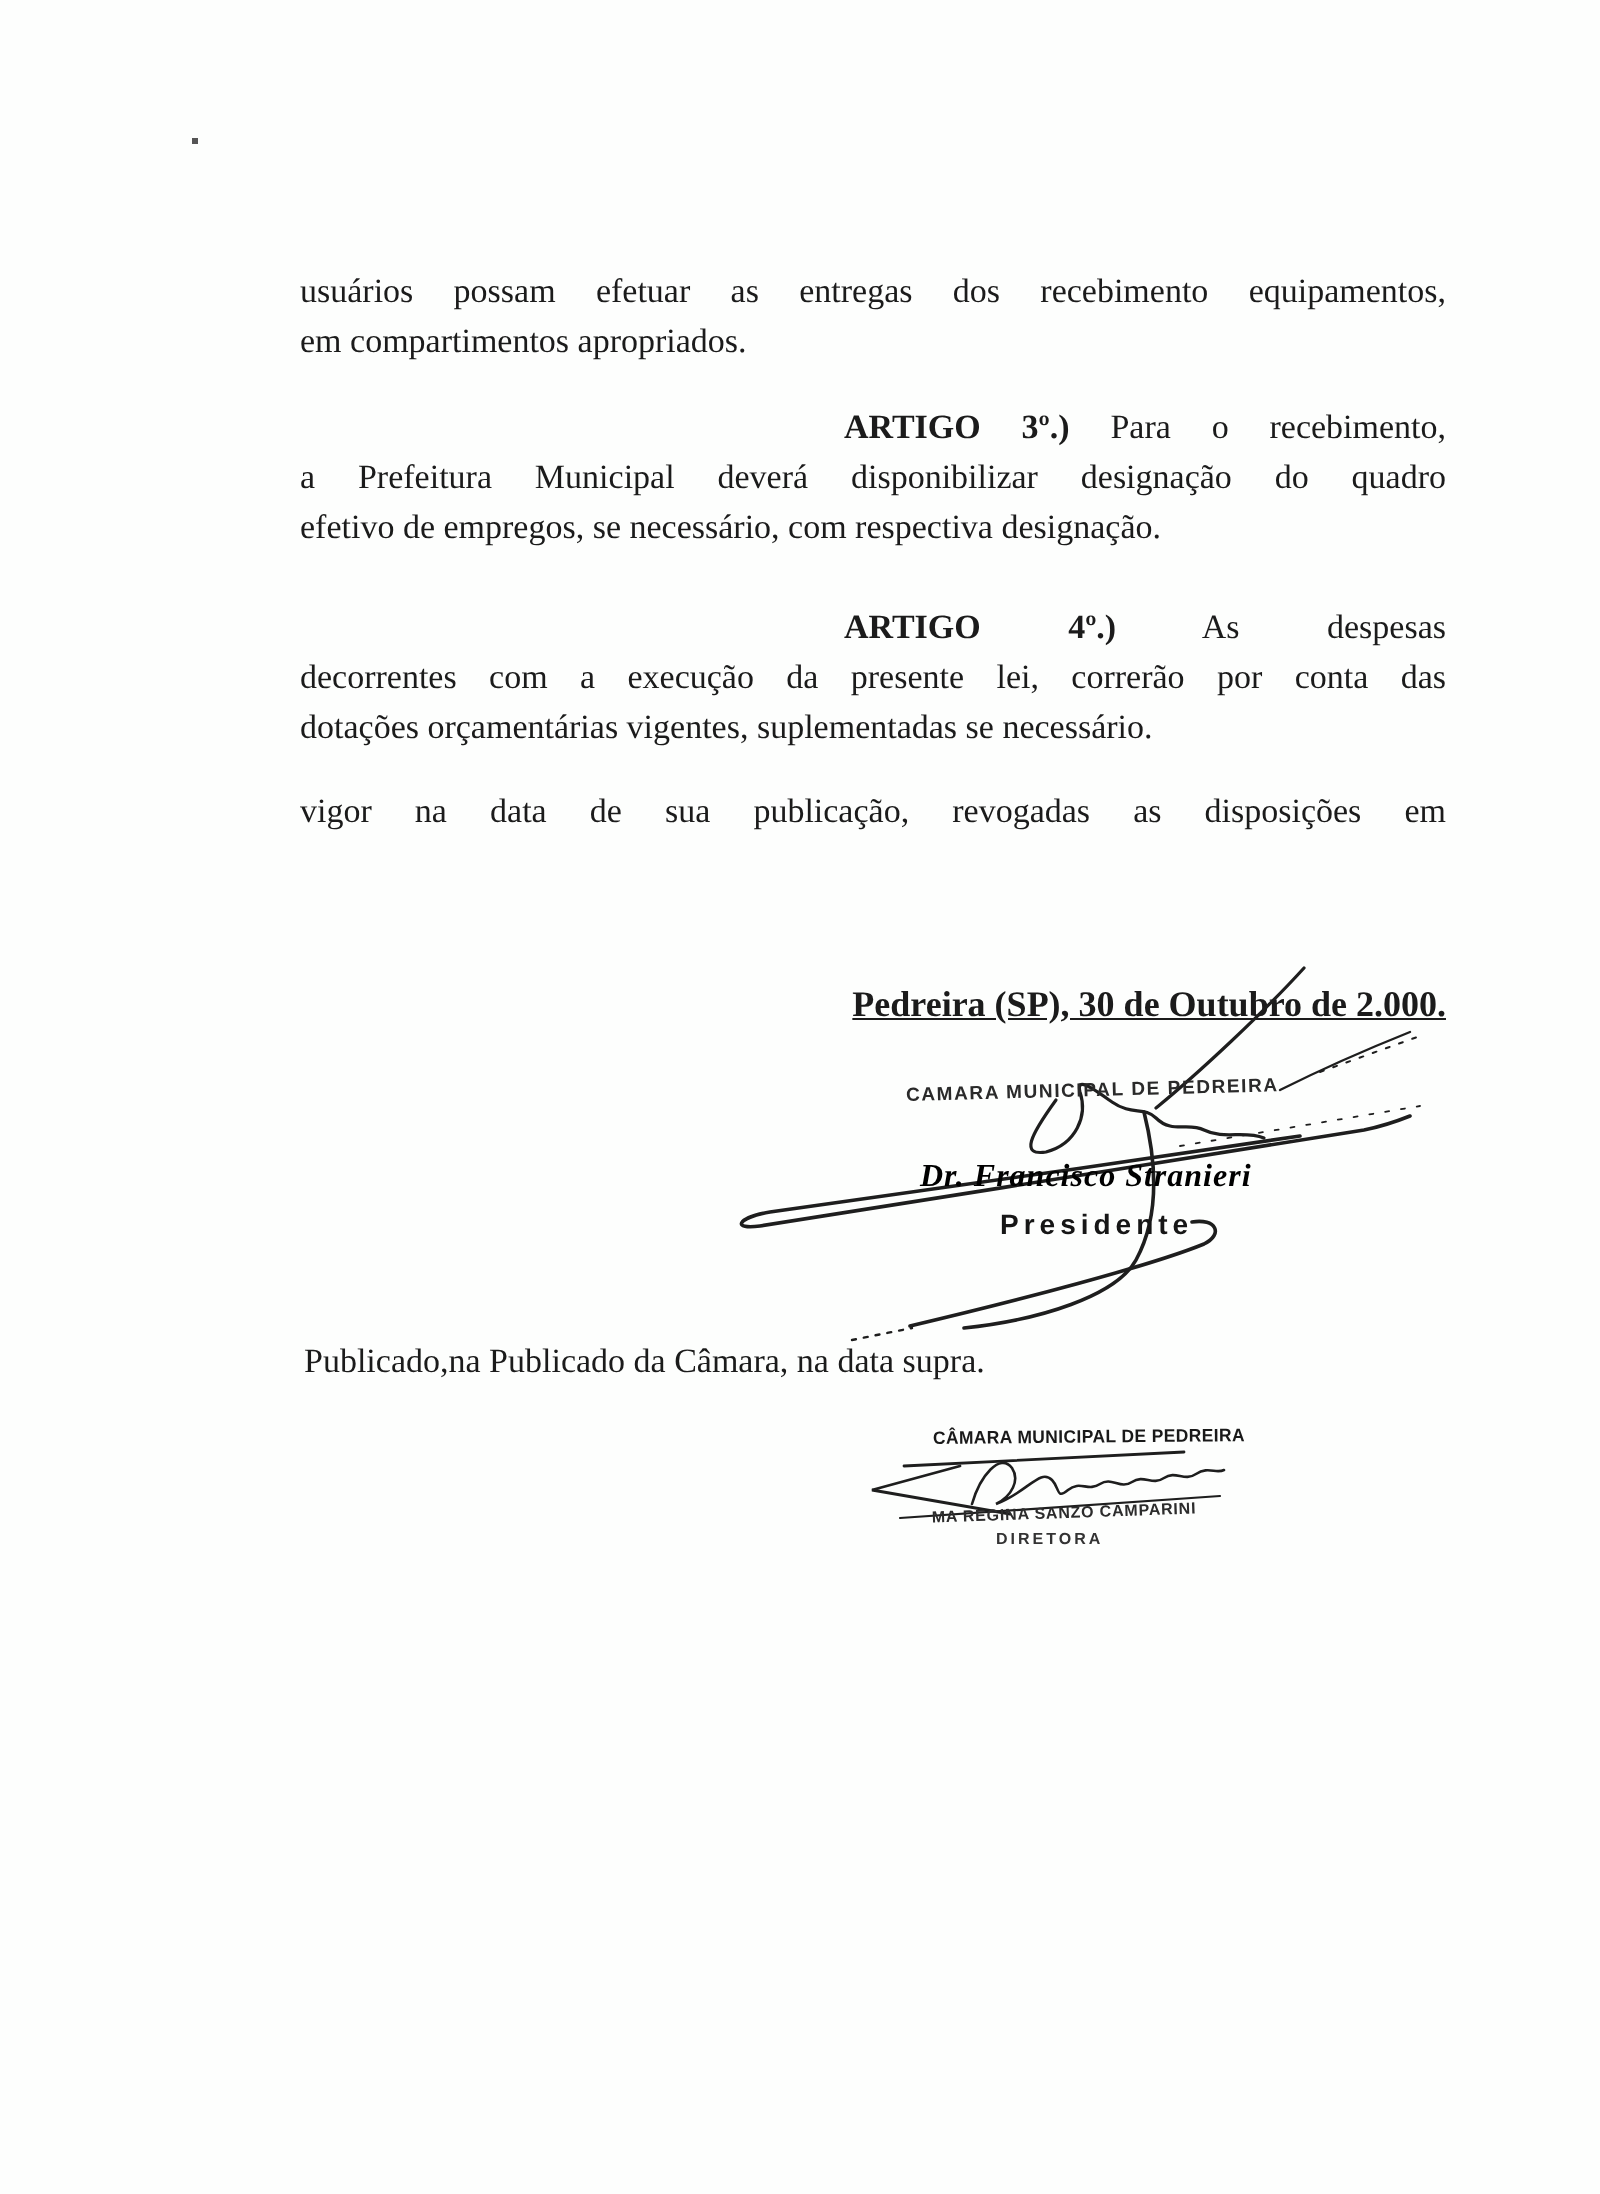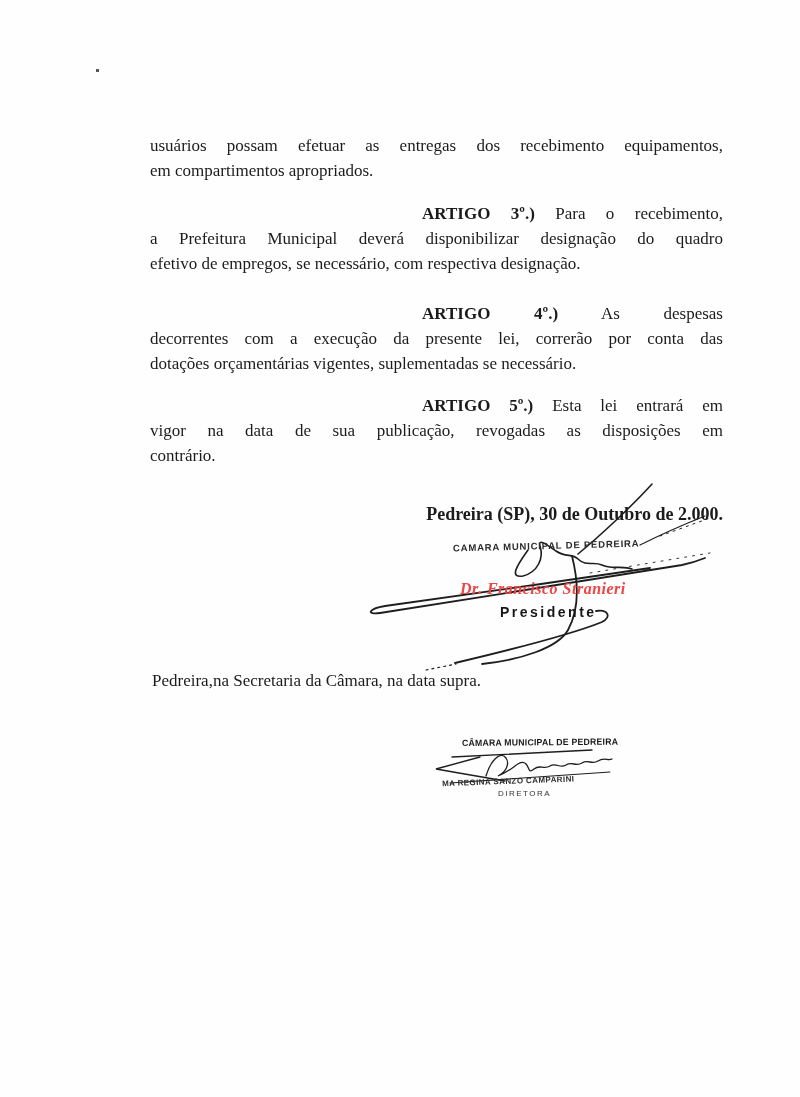--- a/index.html
+++ b/index.html
@@ -12,63 +12,63 @@
     overflow:hidden;
   }
   .page{position:absolute;inset:0;}
   .speck{position:absolute;left:96px;top:69px;width:3px;height:3px;background:#555;}
   .para{position:absolute;left:150px;width:573px;font-size:17px;line-height:25px;}
   .line{height:25px;text-align:justify;text-align-last:justify;white-space:nowrap;overflow:visible;}
   .line.lastline{text-align:center;text-align-last:left;}
   .line.indent{text-indent:272px;}
   .line b{font-weight:bold;}
   .dateline{
-    position:absolute;left:150px;top:502px;width:573px;
-    font-size:18px;font-weight:bold;text-align:right;line-height:25px;
+    position:absolute;left:150px;top:490px;width:573px;
+    font-size:18px;font-weight:bold;text-align:right;line-height:25px;text-decoration:underline;
   }
   .pubnote{position:absolute;left:152px;top:668px;font-size:17px;line-height:25px;}
   
   .sig1{position:absolute;left:360px;top:478px;width:352px;height:200px;}
   .sig1 svg{position:absolute;left:0;top:0;}
   .sig1 .stamp-title{
     position:absolute;left:93px;top:62px;width:190px;
     font-family:"Liberation Sans",sans-serif;
     font-size:9.5px;font-weight:600;letter-spacing:0.8px;color:#2a2a2a;
     transform:rotate(-1.5deg);white-space:nowrap;
   }
   .sig1 .stamp-name{
     position:absolute;left:100px;top:102px;width:175px;
-    font-size:16px;font-style:italic;font-weight:600;letter-spacing:0.5px;color:#ef4444;
+    font-size:16px;font-style:italic;font-weight:600;letter-spacing:0.5px;color:#000000;
     white-space:nowrap;
   }
   .sig1 .stamp-role{
     position:absolute;left:140px;top:126px;
     font-family:"Liberation Sans",sans-serif;
     font-size:14px;font-weight:bold;letter-spacing:2.5px;color:#161616;
     white-space:nowrap;
   }
   
-  .sig2{position:absolute;left:420px;top:736px;width:212px;height:72px;}
+  .sig2{position:absolute;left:420px;top:712px;width:212px;height:72px;text-align:center;}
   .sig2 svg{position:absolute;left:0;top:0;}
   .sig2 .stamp-title{
     position:absolute;left:42px;top:2px;width:170px;
     font-family:"Liberation Sans",sans-serif;
     font-size:9px;font-weight:bold;letter-spacing:0.2px;color:#191919;
     transform:scaleX(0.97) rotate(-0.5deg);transform-origin:left top;white-space:nowrap;
   }
   .sig2 .stamp-name{
     position:absolute;left:22px;top:40px;width:180px;
     font-family:"Liberation Sans",sans-serif;
     font-size:8px;font-weight:bold;letter-spacing:0.4px;color:#2c2c2c;
     transform:rotate(-2deg);white-space:nowrap;
   }
   .sig2 .stamp-role{
     position:absolute;left:78px;top:53px;
     font-family:"Liberation Sans",sans-serif;
-    font-size:8px;font-weight:normal;letter-spacing:1.5px;color:#333;
+    font-size:8px;font-weight:bold;letter-spacing:1.5px;color:#333;
     white-space:nowrap;
   }
   .ink-stroke{fill:none;stroke:#1e1e1e;stroke-linecap:round;}
 </style>
 </head>
 <body>
 
 <div class="page">
 
   <div class="speck"></div>
@@ -84,23 +84,21 @@
     <div class="line lastline">efetivo de empregos, se necessário, com respectiva designação.</div>
   </div>
 
   <div class="para" style="top:301px">
     <div class="line indent"><b>ARTIGO 4º.)</b> <span>As despesas</span></div>
     <div class="line">decorrentes com a execução da presente lei, correrão por conta das</div>
     <div class="line lastline">dotações orçamentárias vigentes, suplementadas se necessário.</div>
   </div>
 
   <div class="para" style="top:393px">
-    <div class="line indent"><b>ARTIGO 5º.)</b> <span>Esta lei entrará em</span></div>
     <div class="line">vigor na data de sua publicação, revogadas as disposições em</div>
-    <div class="line lastline">contrário.</div>
   </div>
 
   <div class="dateline">Pedreira (SP), 30 de Outubro de 2.000.</div>
 
   <div class="sig1">
     <svg width="352" height="200" viewBox="0 0 352 200">
 
       <path class="ink-stroke" stroke-width="1.6" d="M 292,6 C 272,28 240,58 218,76"></path>
 
       <path class="ink-stroke" stroke-width="1.2" d="M 280,67 C 300,57 325,46 345,38"></path>
@@ -114,21 +112,21 @@
       <path class="ink-stroke" stroke-width="1.8" d="M 212,78 C 218,102 220,130 208,152 C 198,170 160,182 122,186"></path>
 
       <path class="ink-stroke" stroke-width="1.8" d="M 95,185 C 150,172 215,155 242,144 C 252,139 248,131 236,133"></path>
       <path class="ink-stroke" stroke-width="1.2" stroke-dasharray="2 4" d="M 66,192 L 96,186"></path>
     </svg>
     <div class="stamp-title">CAMARA MUNICIPAL DE PEDREIRA</div>
     <div class="stamp-name">Dr. Francisco Stranieri</div>
     <div class="stamp-role">Presidente</div>
   </div>
 
-  <div class="pubnote">Pedreira,na Secretaria da Câmara, na data supra.</div>
+  <div class="pubnote">Publicado,na Publicado da Câmara, na data supra.</div>
 
   <div class="sig2">
     <svg width="212" height="72" viewBox="0 0 212 72">
 
       <path class="ink-stroke" stroke-width="1.4" d="M 32,21 L 172,14"></path>
       <path class="ink-stroke" stroke-width="1.4" d="M 60,21 L 16,33 L 85,45"></path>
 
       <path class="ink-stroke" stroke-width="1.3" d="M 66,40 C 70,26 80,14 86,22 C 90,28 86,36 78,40 C 94,34 100,22 106,28 C 110,32 108,38 114,33 C 120,28 124,34 130,30 C 136,26 140,33 146,29 C 152,25 156,31 162,27 C 168,23 172,29 178,25 C 184,21 188,25 192,23"></path>
 
       <path class="ink-stroke" stroke-width="1.1" d="M 30,47 L 190,36"></path>

